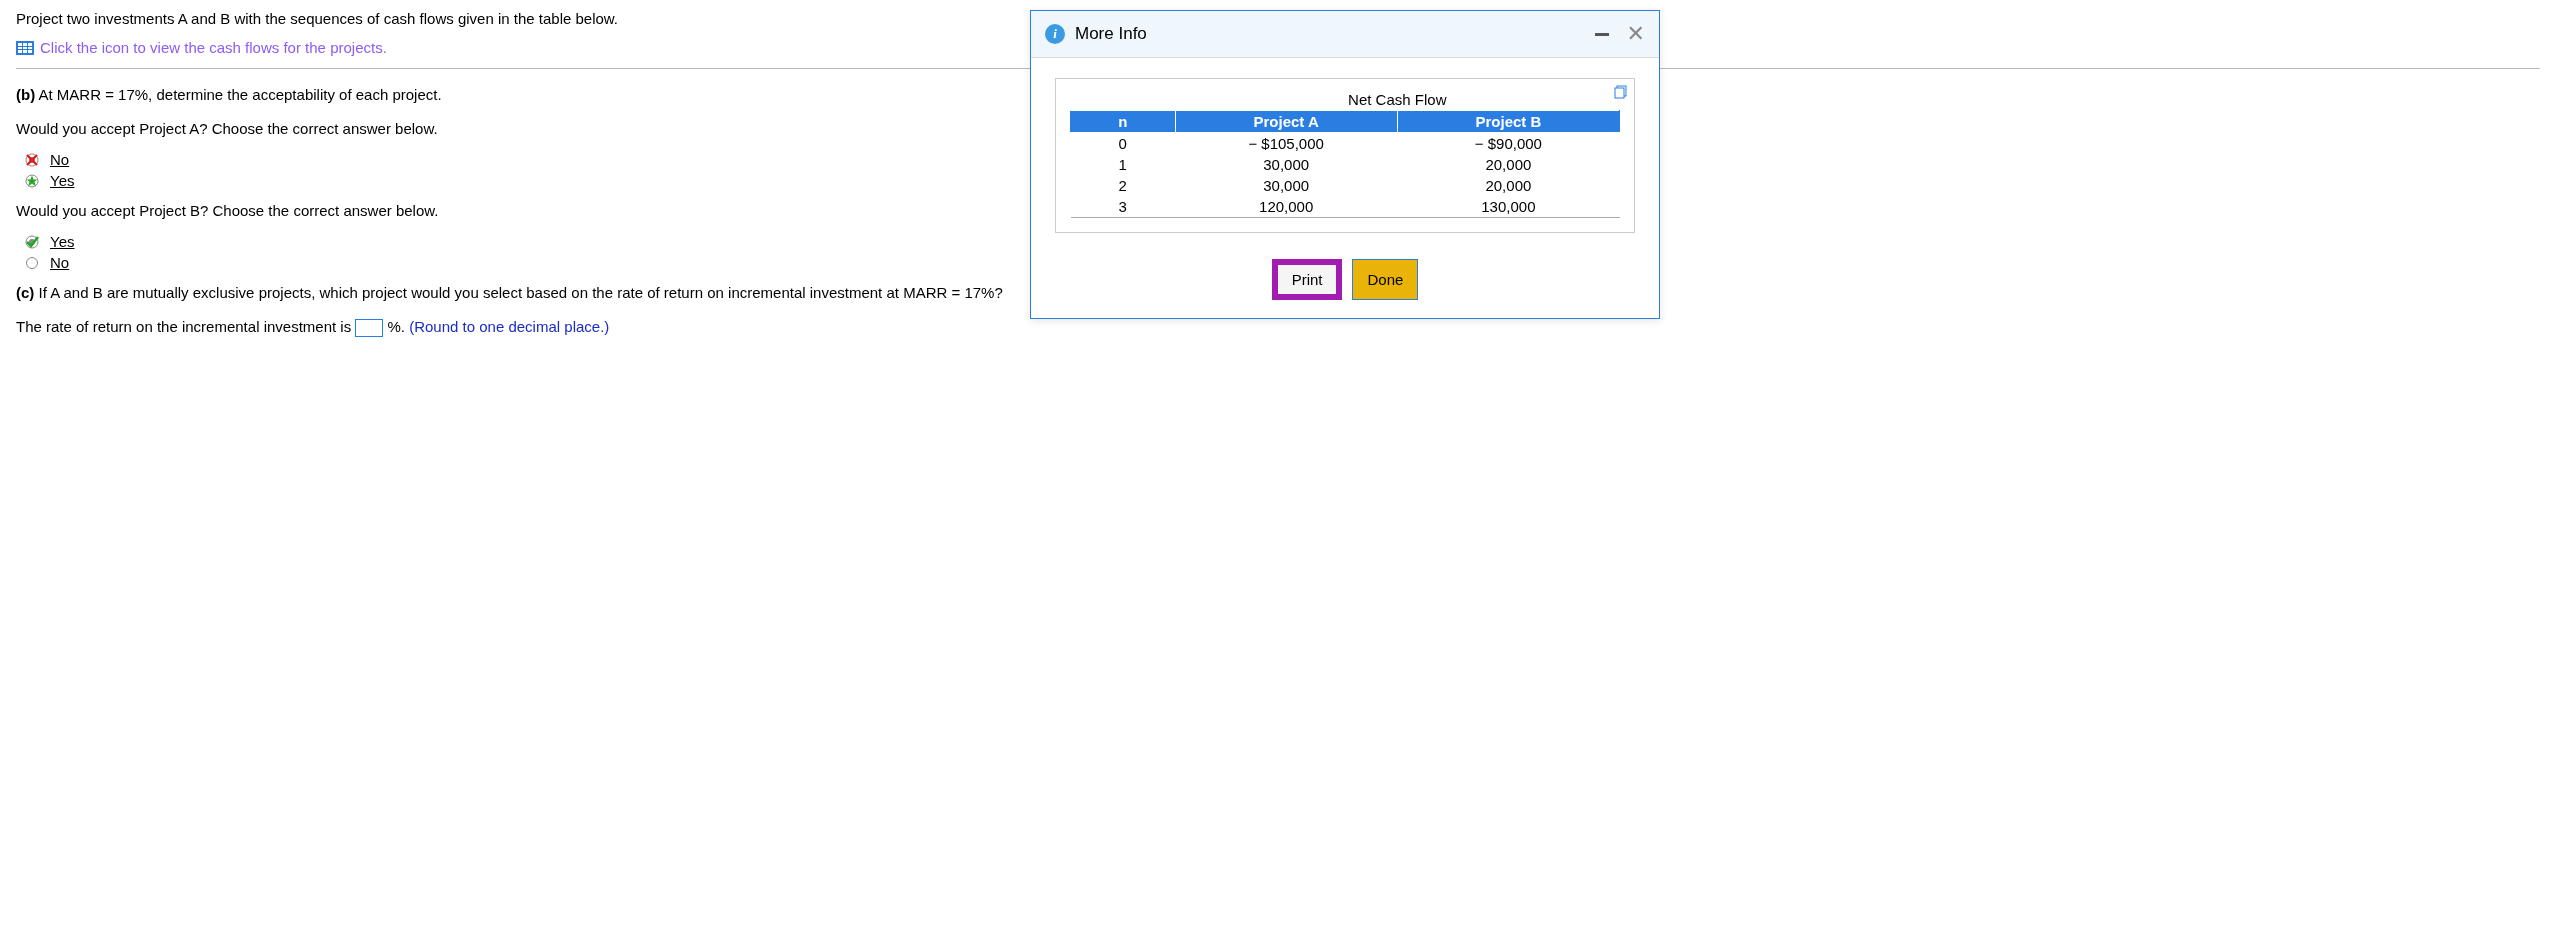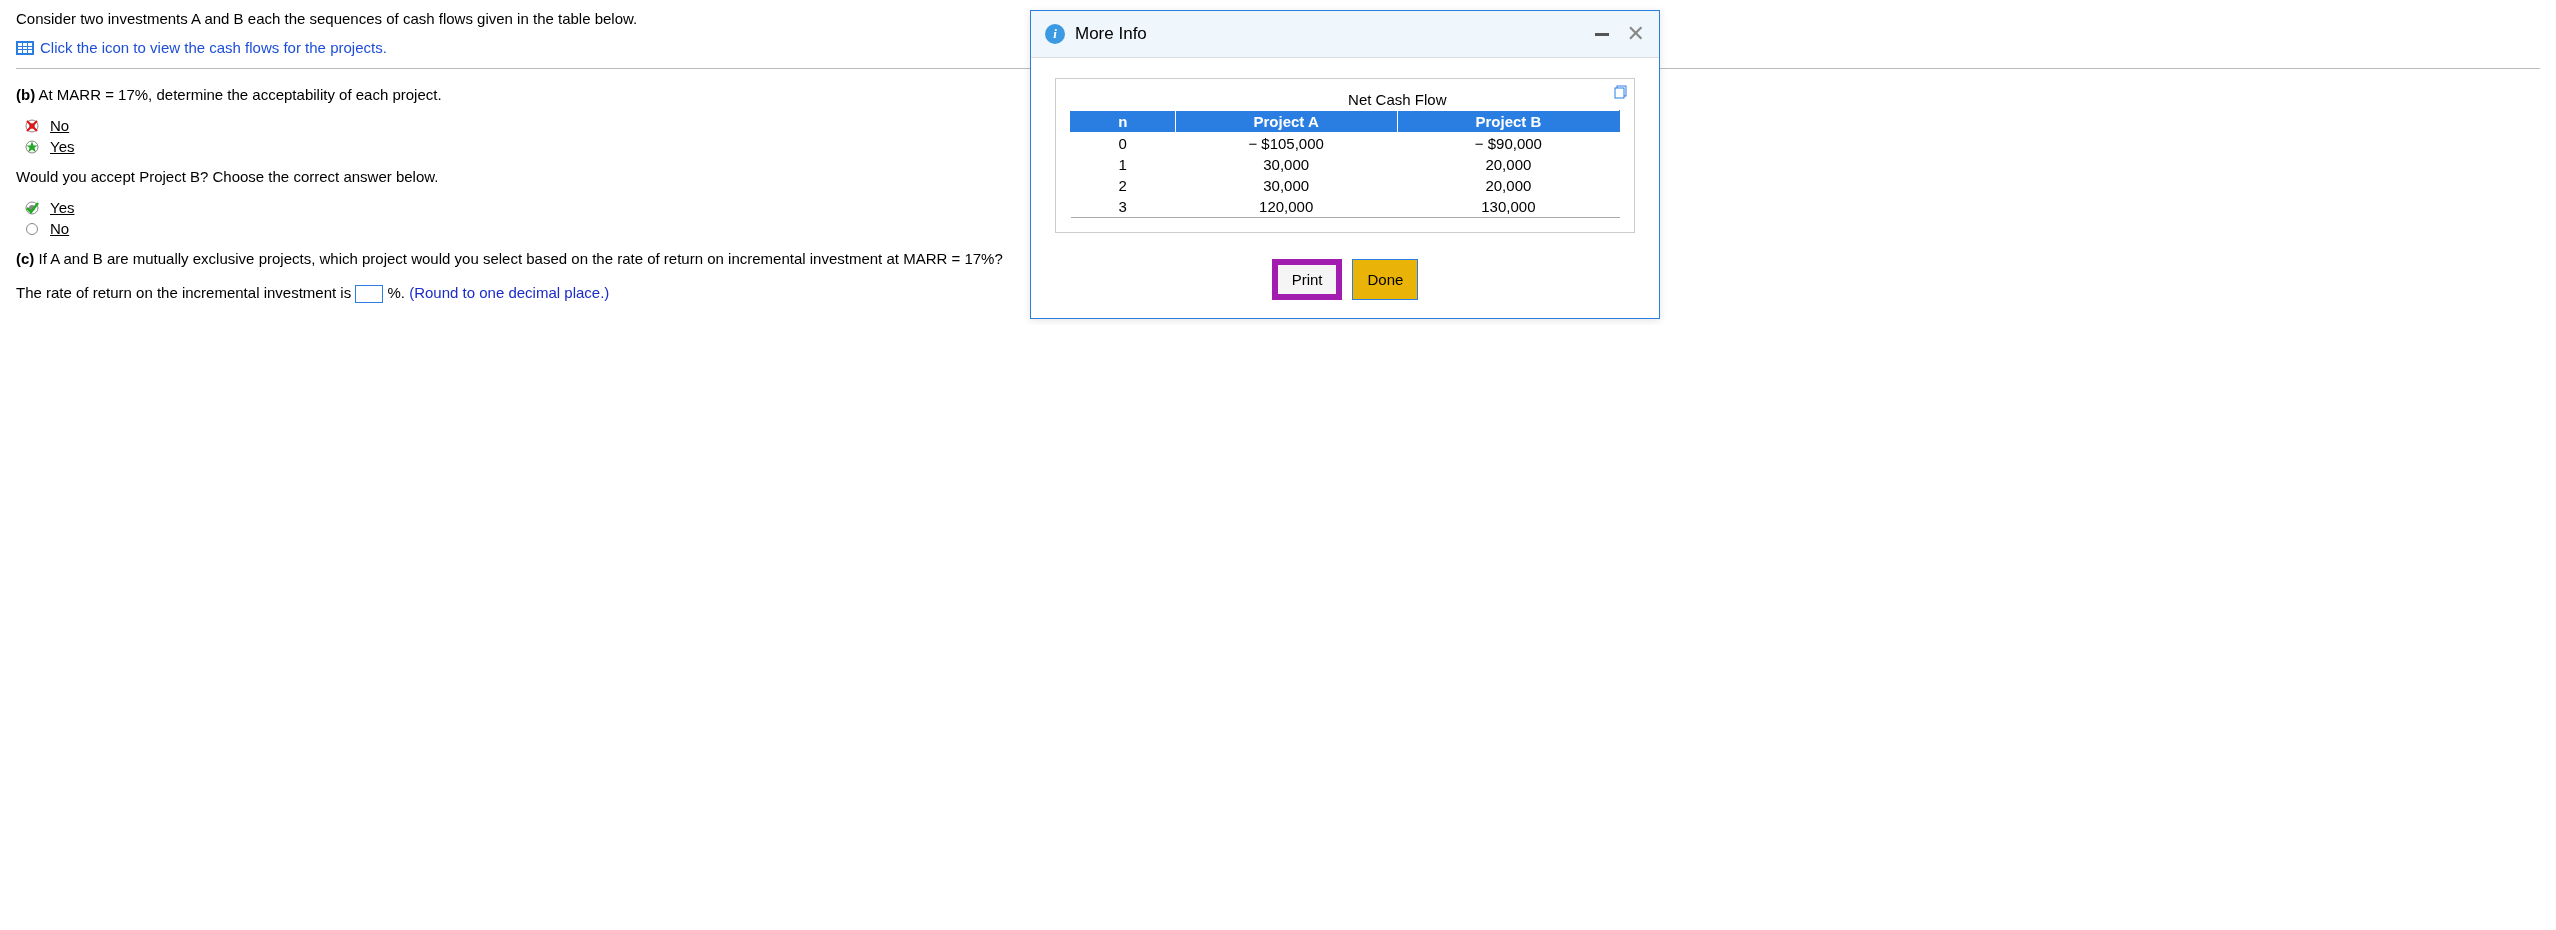--- a/index.html
+++ b/index.html
@@ -1,21 +1,21 @@
 <!DOCTYPE html>
 <html><head>
   <meta charset="utf-8">
   <style>
     * { box-sizing: border-box; margin: 0; padding: 0; }
     body { font-family: Arial, Helvetica, sans-serif; font-size: 15px; color: #000; background: #fff; position: relative; }
     .container { padding: 10px 16px; max-width: 2556px; }
     .intro { margin-bottom: 12px; }
     .link-row { display: flex; align-items: center; gap: 6px; margin-bottom: 12px; }
     .table-icon { display: inline-flex; width: 18px; height: 14px; }
-    .blue-link { color: #1d4ed8; }
+    .blue-link { color: #8b5cf6; }
     hr.sep { border: none; border-top: 1px solid #bbb; margin: 6px 0 14px 0; }
     .q-line { margin: 10px 0; line-height: 1.6; }
     .answer-box { background: #d3e7ff; padding: 0 4px; display: inline-block; }
     .hint { color: #1a2bc9; }
     .radio-group { margin: 8px 0 10px 0; }
     .radio-item { display: flex; align-items: flex-end; gap: 10px; margin: 4px 0; padding-left: 8px; text-decoration: underline; }
     .radio-mark { width: 16px; height: 16px; display: inline-flex; align-items: center; justify-content: center; }
     .radio-empty { width: 12px; height: 12px; border: 1px solid #888; border-radius: 50%; display: inline-block; }
     .blank-input { width: 28px; height: 18px; border: 1.5px solid #2a7de1; display: inline-block; vertical-align: middle; }
     
@@ -41,21 +41,21 @@
     .col-a, .col-b { width: 170px; }
     .modal-footer { display: flex; justify-content: center; gap: 10px; padding: 14px 0 18px 0; }
     .btn { padding: 6px 14px; font-size: 15px; border: 6px solid #a21caf; background: #f5f5f5; cursor: pointer; }
     .btn-done { border: 1.5px solid #2a7de1; background: #eab308; }
     .bold { font-weight: bold; }
   </style>
 </head>
 <body>
 
 <div class="container">
-  <p class="intro">Consider two investments A and B each the sequences of cash flows given in the table below.</p>
+  <p class="intro">Project two investments A and B with the sequences of cash flows given in the table below.</p>
 
   <div class="link-row">
     <span class="table-icon">
       <svg viewBox="0 0 18 14" width="18" height="14">
         <rect x="0" y="0" width="18" height="14" fill="#2a7de1"></rect>
         <rect x="2" y="2" width="4" height="3" fill="#fff"></rect>
           <rect x="7" y="2" width="4" height="3" fill="#fff"></rect>
           <rect x="12" y="2" width="4" height="3" fill="#fff"></rect>
         <rect x="2" y="6" width="4" height="2" fill="#fff"></rect>
           <rect x="7" y="6" width="4" height="2" fill="#fff"></rect>
@@ -70,20 +70,21 @@
 
   <hr class="sep">
 
 
 
 
   <p class="q-line">
     <span class="bold">(b)</span><span> At MARR = 17%, determine the acceptability of each project.</span>
   </p>
 
+  <p class="q-line">Would you accept Project A? Choose the correct answer below.</p>
 
   <div class="radio-group">
     <div class="radio-item">
       <span class="radio-mark">
         <svg width="16" height="16" viewBox="0 0 16 16">
             <circle cx="8" cy="8" r="6" fill="none" stroke="#888"></circle>
             <circle cx="8" cy="8" r="3" fill="#888"></circle>
             <path d="M3 3 L13 13 M13 3 L3 13" stroke="#e11" stroke-width="2.2"></path>
           </svg>
       </span>

